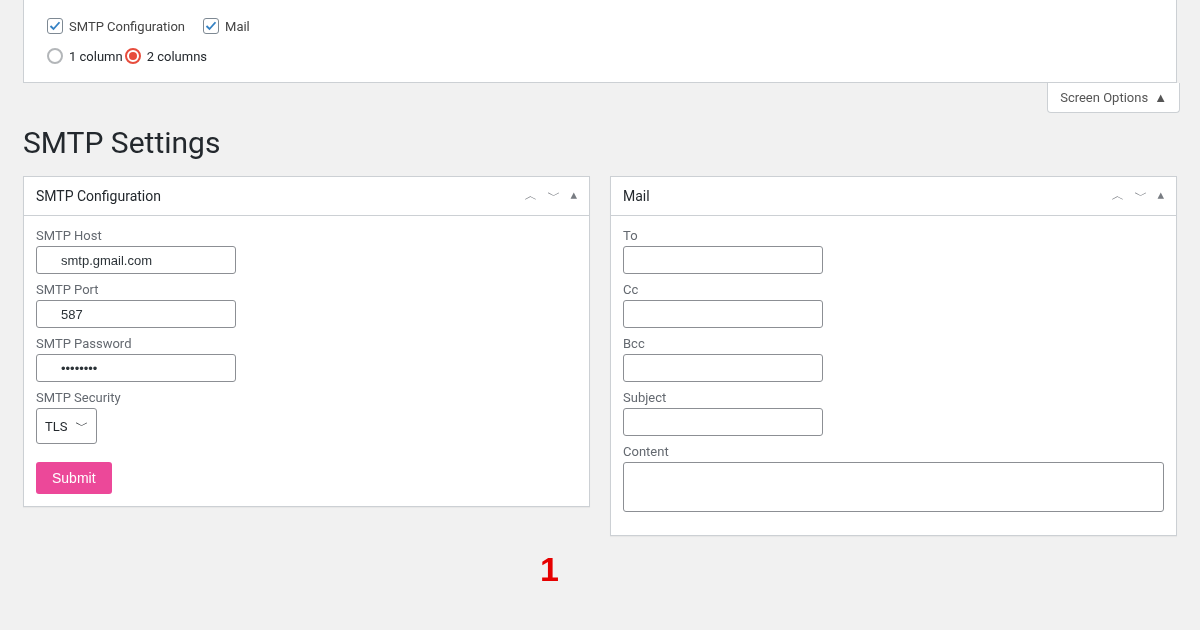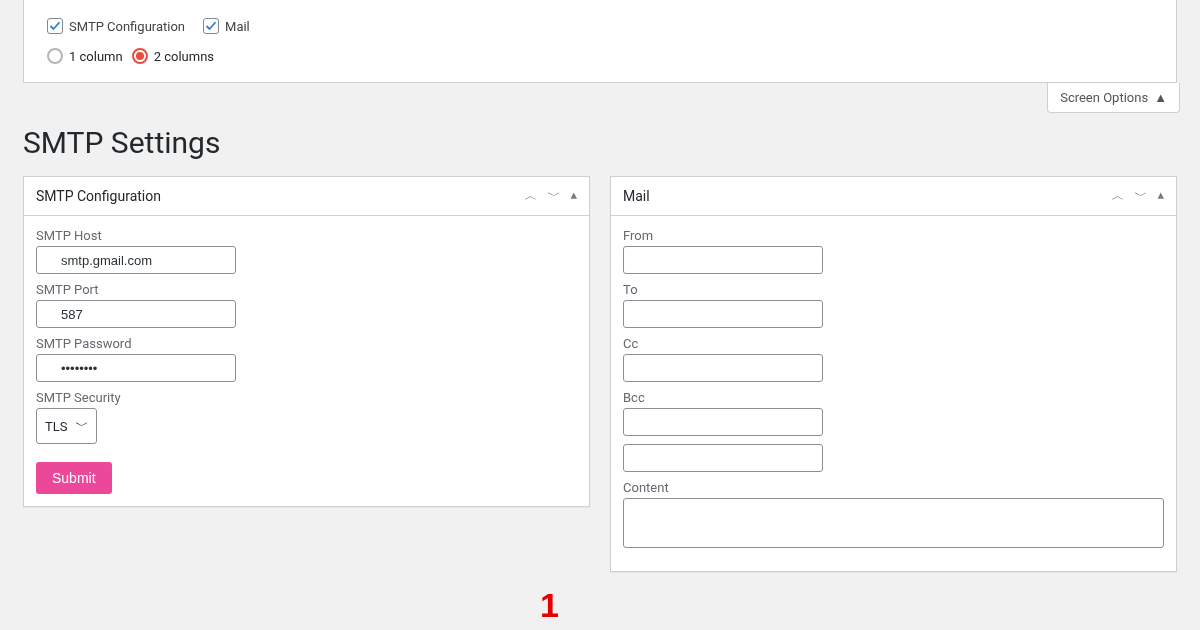--- a/index.html
+++ b/index.html
@@ -45,21 +45,21 @@
     }
     .chk svg { width: 12px; height: 12px; }
     .chk-label { color: #444; cursor: pointer; }
     .section-label {
       color: #555;
       margin-bottom: 10px;
       display: block;
     }
     .radio-row {
       display: flex;
-      gap: 9px;
+      gap: 2px;
       align-items: center;
     }
     .radio-wrap {
       display: flex;
       align-items: center;
       gap: 6px;
       cursor: pointer;
     }
     .radio {
       width: 16px;
@@ -270,36 +270,33 @@
       <div class="postbox-header">
         <span class="postbox-title">Mail</span>
         <div class="postbox-actions">
           <span>︿</span>
           <span>﹀</span>
           <span>▴</span>
         </div>
       </div>
       <div class="postbox-body">
         <div class="field-group">
-          <label class="field-label">From</label>
-          <input class="text-input" style="">
-        </div>
-        <div class="field-group">
           <label class="field-label">To</label>
           <input class="text-input" style="">
         </div>
         <div class="field-group">
           <label class="field-label">Cc</label>
           <input class="text-input" style="">
         </div>
         <div class="field-group">
           <label class="field-label">Bcc</label>
           <input class="text-input" style="">
         </div>
         <div class="field-group">
+          <label class="field-label">Subject</label>
           <input class="text-input" style="">
         </div>
         <div class="field-group">
           <label class="field-label">Content</label>
           <textarea class="text-input" style="width: 100%; height: 50px; resize: none;"></textarea>
         </div>
       </div>
     </div>
   </div>
 </div>

